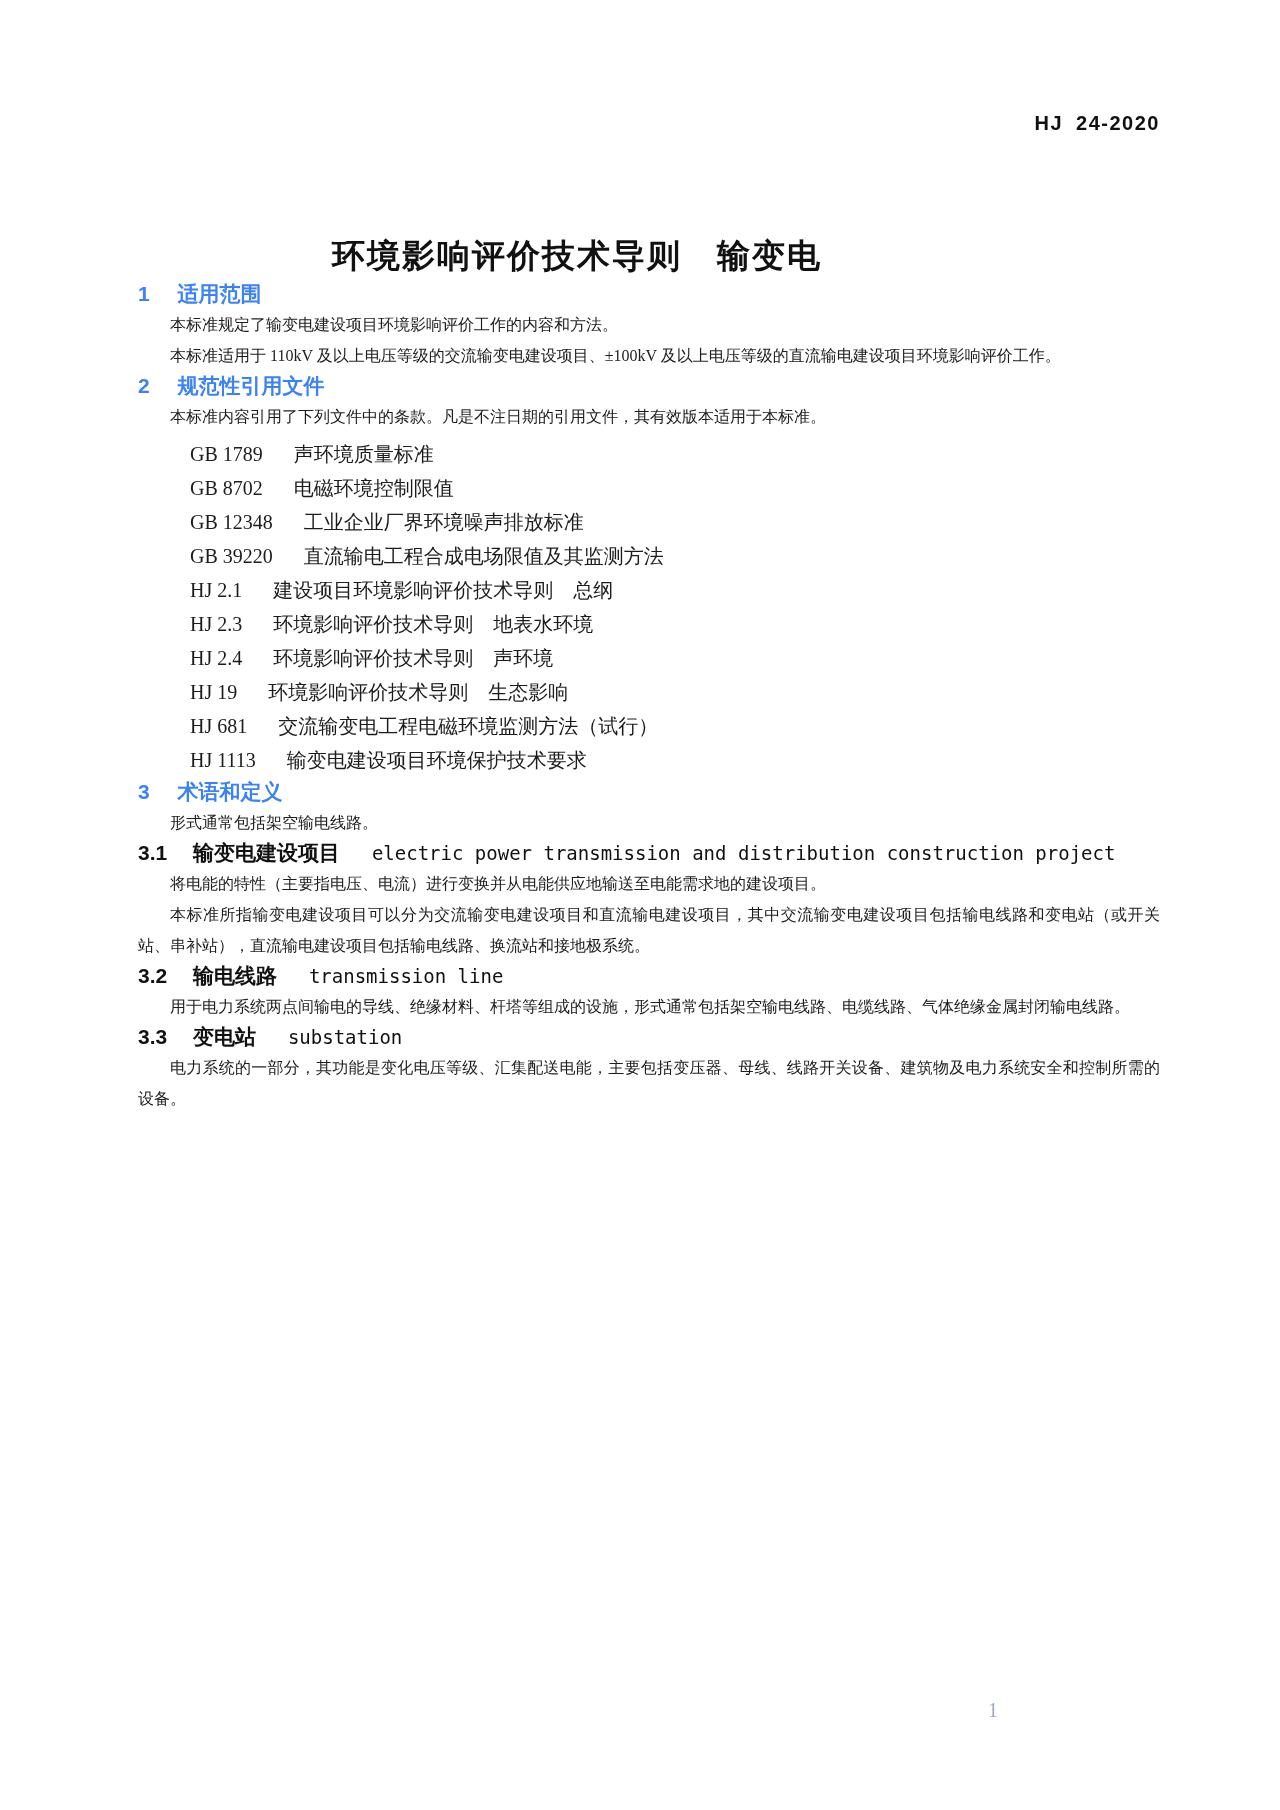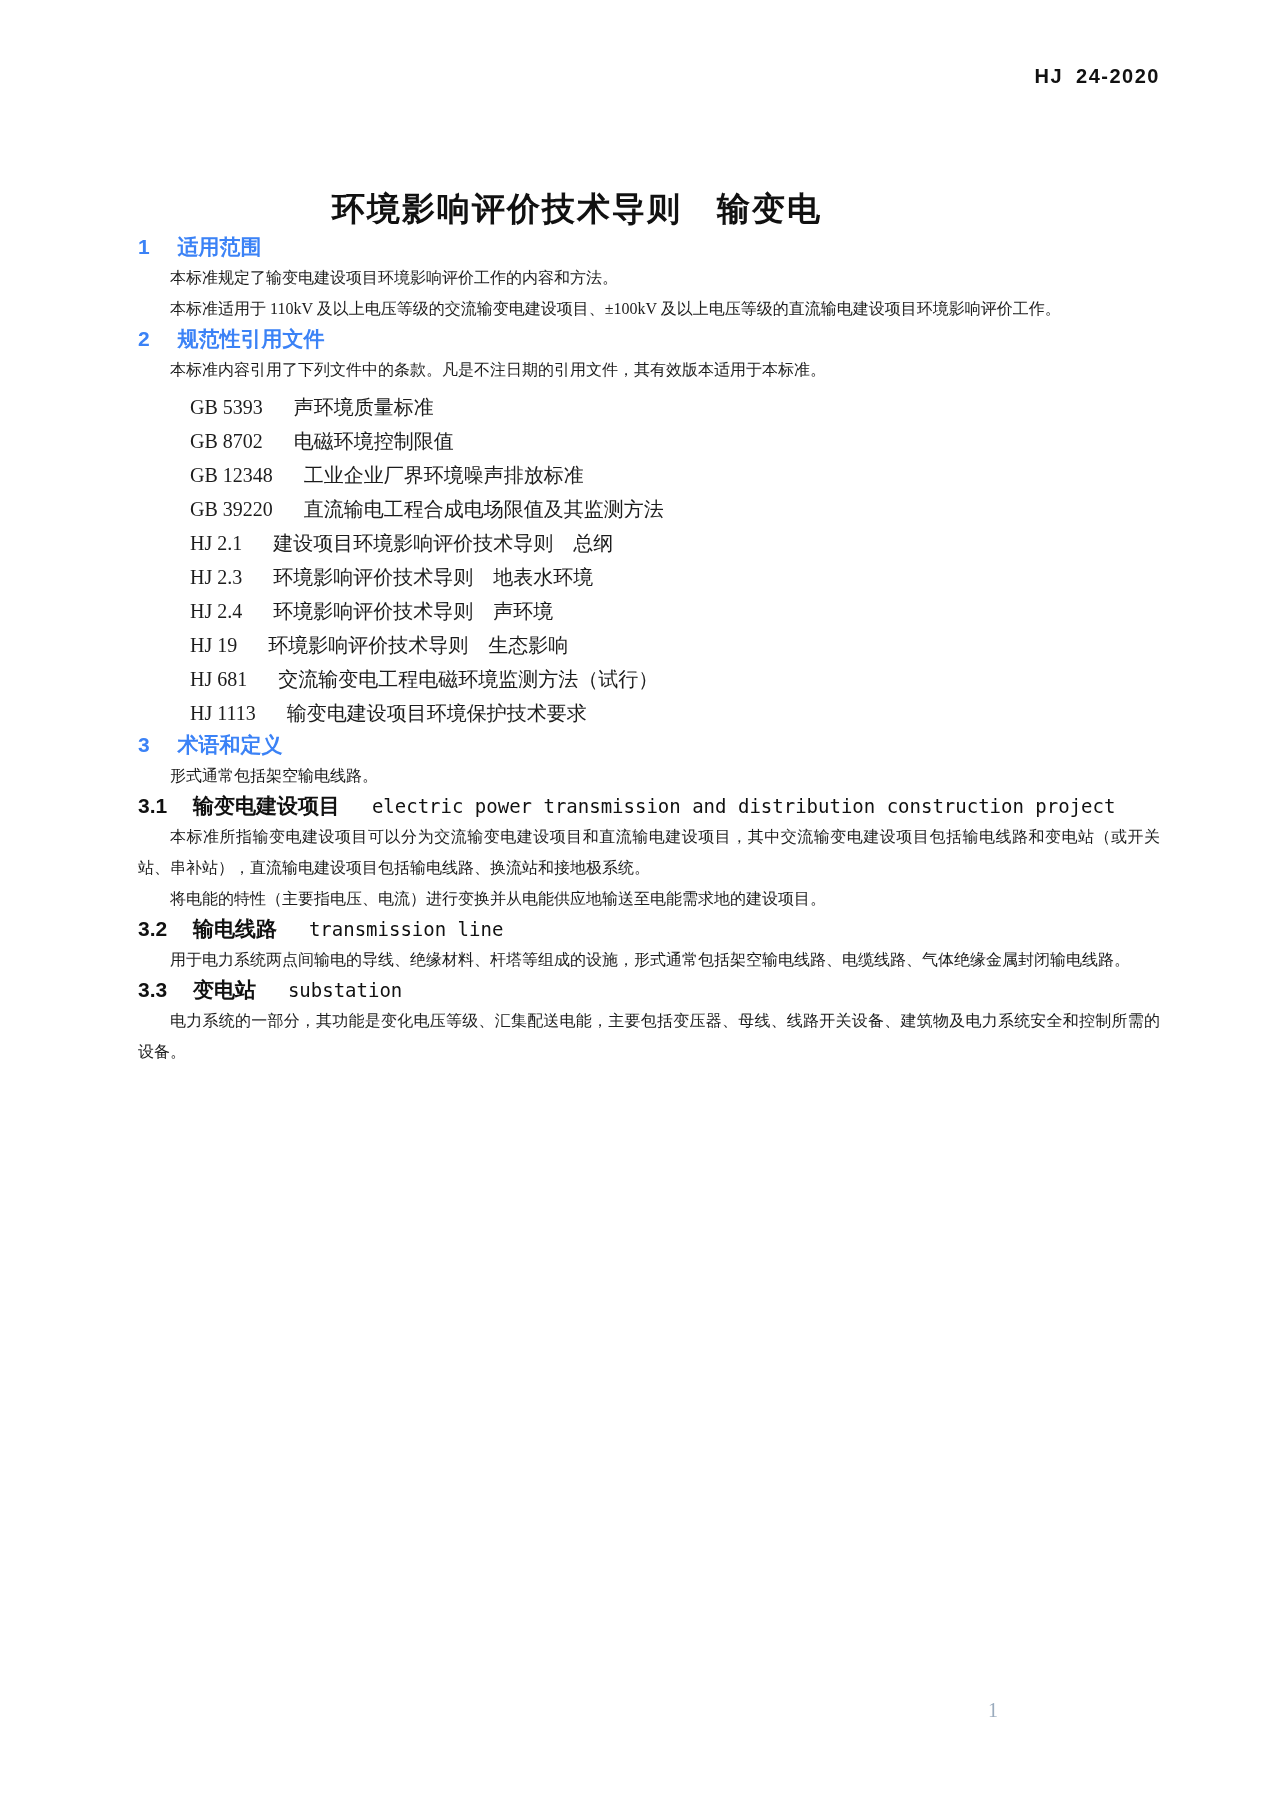--- a/index.html
+++ b/index.html
@@ -4,21 +4,21 @@
 <style>
   html,body{margin:0;padding:0;}
   body{
     width:1280px;height:1810px;
     background:#ffffff;
     font-family:"Liberation Serif","DejaVu Serif",serif;
     color:#1c1c1c;
     position:relative;
     overflow:hidden;
   }
-  .page{padding:63px 120px 0 138px;}
+  .page{padding:110px 120px 0 138px;}
 
   .doc-number{
     text-align:right;
     font-family:"Liberation Sans","DejaVu Sans",sans-serif;
     font-weight:bold;
     font-size:20px;line-height:26px;
     letter-spacing:1.5px;word-spacing:6px;
     color:#111;
   }
 
@@ -110,21 +110,21 @@
   <p class="body m-p2">本标准适用于 110kV 及以上电压等级的交流输变电建设项目、±100kV 及以上电压等级的直流输电建设项目环境影响评价工作。</p>
 
   <h2 class="sec m-h2">
     <span class="num">2</span>
     <span class="lbl">规范性引用文件</span>
   </h2>
   <p class="body m-intro2">本标准内容引用了下列文件中的条款。凡是不注日期的引用文件，其有效版本适用于本标准。</p>
 
   <ul class="reflist">
     <li>
-      <span class="ref-code">GB 5393</span>
+      <span class="ref-code">GB 1789</span>
       <span class="ref-title">声环境质量标准</span>
     </li>
     <li>
       <span class="ref-code">GB 8702</span>
       <span class="ref-title">电磁环境控制限值</span>
     </li>
     <li>
       <span class="ref-code">GB 12348</span>
       <span class="ref-title">工业企业厂界环境噪声排放标准</span>
     </li>
@@ -162,22 +162,22 @@
     <span class="num">3</span>
     <span class="lbl">术语和定义</span>
   </h2>
   <p class="body m-intro3">形式通常包括架空输电线路。</p>
 
   <h3 class="term m-t1h">
     <span class="tnum">3.1</span>
     <span class="tzh">输变电建设项目</span>
     <span class="ten">electric power transmission and distribution construction project</span>
   </h3>
+  <p class="body m-t1p1">将电能的特性（主要指电压、电流）进行变换并从电能供应地输送至电能需求地的建设项目。</p>
   <p class="body m-t1p2">本标准所指输变电建设项目可以分为交流输变电建设项目和直流输电建设项目，其中交流输变电建设项目包括输电线路和变电站（或开关站、串补站），直流输电建设项目包括输电线路、换流站和接地极系统。</p>
-  <p class="body m-t1p1">将电能的特性（主要指电压、电流）进行变换并从电能供应地输送至电能需求地的建设项目。</p>
 
   <h3 class="term m-t2h">
     <span class="tnum">3.2</span>
     <span class="tzh">输电线路</span>
     <span class="ten">transmission line</span>
   </h3>
   <p class="body m-t2p">用于电力系统两点间输电的导线、绝缘材料、杆塔等组成的设施，形式通常包括架空输电线路、电缆线路、气体绝缘金属封闭输电线路。</p>
 
   <h3 class="term m-t3h">
     <span class="tnum">3.3</span>

